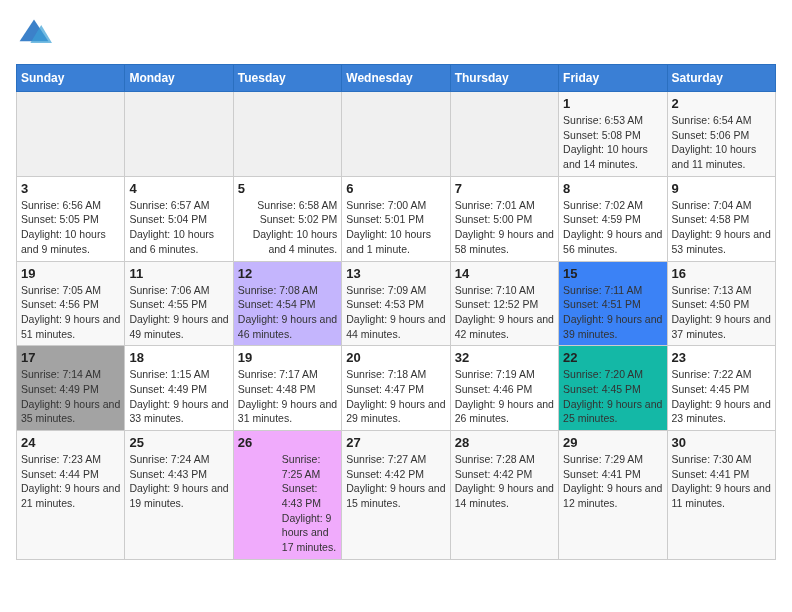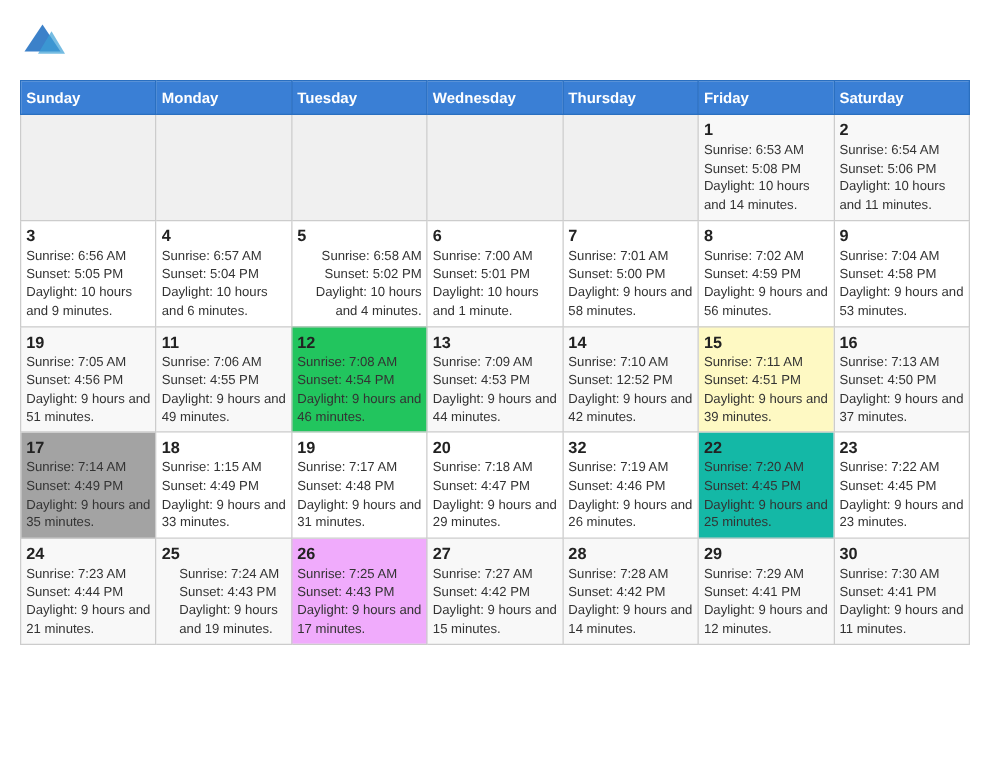--- a/index.html
+++ b/index.html
@@ -194,39 +194,39 @@
           <div class="day-info" style="white-space: pre-line;">Sunrise: 7:05 AM
 Sunset: 4:56 PM
 Daylight: 9 hours and 51 minutes.</div>
         </td>
         <td style="background: rgb(248, 248, 248);">
           <div class="day-number">11</div>
           <div class="day-info" style="white-space: pre-line;">Sunrise: 7:06 AM
 Sunset: 4:55 PM
 Daylight: 9 hours and 49 minutes.</div>
         </td>
-        <td style="background: #22c55e; margin-top: 39px;">
+        <td style="background: #c4b5fd; margin-top: 39px;">
           <div class="day-number">12</div>
           <div class="day-info" style="white-space: pre-line;">Sunrise: 7:08 AM
 Sunset: 4:54 PM
 Daylight: 9 hours and 46 minutes.</div>
         </td>
         <td style="background: rgb(248, 248, 248);">
           <div class="day-number">13</div>
           <div class="day-info" style="white-space: pre-line;">Sunrise: 7:09 AM
 Sunset: 4:53 PM
 Daylight: 9 hours and 44 minutes.</div>
         </td>
         <td style="background: rgb(248, 248, 248);">
           <div class="day-number">14</div>
           <div class="day-info" style="white-space: pre-line;">Sunrise: 7:10 AM
 Sunset: 12:52 PM
 Daylight: 9 hours and 42 minutes.</div>
         </td>
-        <td style="background: #fef9c3;">
+        <td style="background: #3b82f6;">
           <div class="day-number">15</div>
           <div class="day-info" style="white-space: pre-line;">Sunrise: 7:11 AM
 Sunset: 4:51 PM
 Daylight: 9 hours and 39 minutes.</div>
         </td>
         <td style="background: rgb(248, 248, 248);">
           <div class="day-number">16</div>
           <div class="day-info" style="white-space: pre-line;">Sunrise: 7:13 AM
 Sunset: 4:50 PM
 Daylight: 9 hours and 37 minutes.</div>
@@ -278,27 +278,27 @@
       </tr>
       <tr>
         <td style="background: rgb(248, 248, 248);">
           <div class="day-number">24</div>
           <div class="day-info" style="white-space: pre-line;">Sunrise: 7:23 AM
 Sunset: 4:44 PM
 Daylight: 9 hours and 21 minutes.</div>
         </td>
         <td style="background: rgb(248, 248, 248);">
           <div class="day-number">25</div>
-          <div class="day-info" style="white-space: pre-line; margin-left: 14px;">Sunrise: 7:24 AM
+          <div class="day-info" style="white-space: pre-line;">Sunrise: 7:24 AM
 Sunset: 4:43 PM
 Daylight: 9 hours and 19 minutes.</div>
         </td>
         <td style="background: #f0abfc;">
           <div class="day-number">26</div>
-          <div class="day-info" style="white-space: pre-line;">Sunrise: 7:25 AM
+          <div class="day-info" style="white-space: pre-line; margin-left: 44px;">Sunrise: 7:25 AM
 Sunset: 4:43 PM
 Daylight: 9 hours and 17 minutes.</div>
         </td>
         <td style="background: rgb(248, 248, 248);">
           <div class="day-number">27</div>
           <div class="day-info" style="white-space: pre-line;">Sunrise: 7:27 AM
 Sunset: 4:42 PM
 Daylight: 9 hours and 15 minutes.</div>
         </td>
         <td style="background: rgb(248, 248, 248);">

